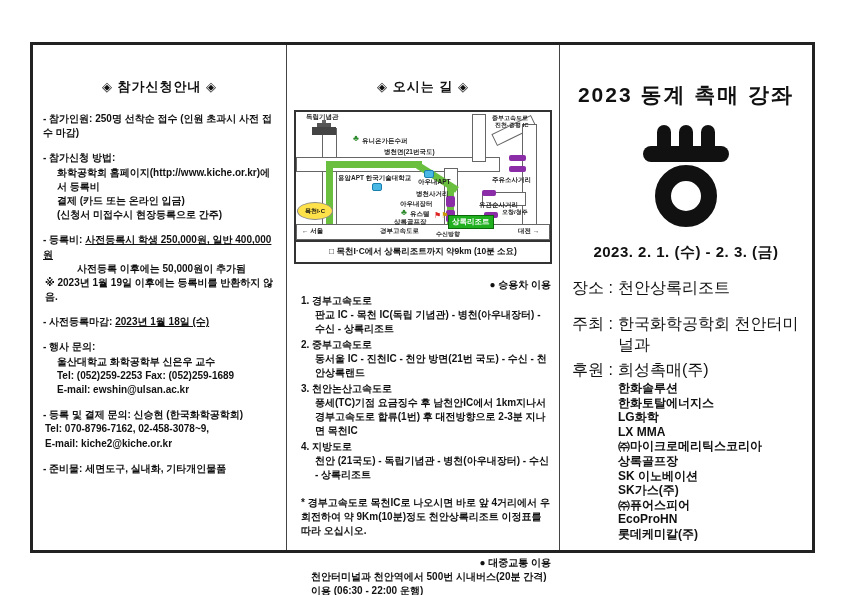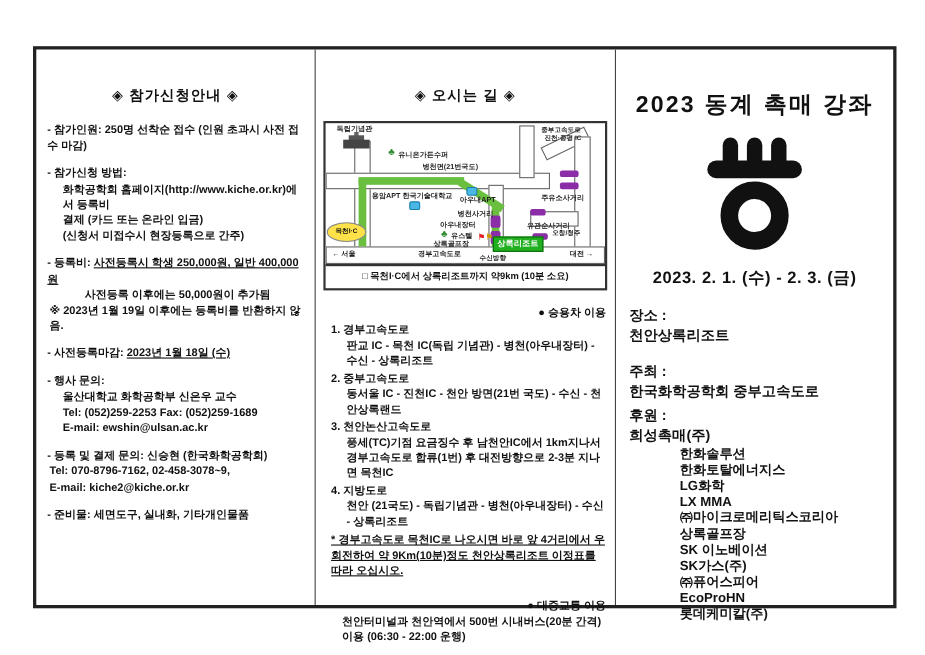--- a/index.html
+++ b/index.html
@@ -36,31 +36,31 @@
   .bldg{position:absolute;left:16px;top:9px;width:24px;height:14px;z-index:3;}
   .bldg .base{position:absolute;left:0;bottom:0;width:24px;height:8px;background:#444;}
   .bldg .mid{position:absolute;left:5px;bottom:7px;width:14px;height:5px;background:#555;}
   .bldg .top{position:absolute;left:10px;bottom:11px;width:4px;height:4px;background:#666;}
   .tree{position:absolute;z-index:3;color:#2e8b2e;font-size:9px;line-height:1;}
   .wicon{position:absolute;width:8px;height:6px;background:#49b8e5;border:1px solid #1a7fae;border-radius:2px;z-index:3;}
   .urlline{text-align:center;font-size:10.5px;font-weight:bold;margin-top:11px;}
   .sec{margin-top:14px;margin-left:6px;text-align:right;}
   .stephead{margin-left:6px;margin-top:2px;}
   .stepdesc{margin-left:20px;}
-  .notep{margin-left:6px;margin-top:3px;text-decoration:underline;}
+  .notep{margin-left:6px;margin-top:14px;}
   .transitdesc{margin-left:16px;}
   
   .rtitle{font-weight:bold;font-size:21px;text-align:center;margin-top:36px;letter-spacing:2px;}
   .logo{position:relative;width:92px;height:104px;margin:16px auto 0;}
   .lv{position:absolute;width:14px;height:30px;border-radius:7px;background:#111;top:0;}
   .lv1{left:17px;}.lv2{left:39px;}.lv3{left:61px;}
   .lh{position:absolute;left:3px;top:21px;width:86px;height:16px;border-radius:8px;background:#111;}
   .lring{position:absolute;left:15px;top:40px;width:62px;height:62px;border:16px solid #111;border-radius:50%;box-sizing:border-box;}
   .rdate{font-weight:bold;font-size:15px;text-align:center;margin-top:14px;letter-spacing:0.5px;}
-  .rline{display:flex;font-weight:bold;font-size:13px;margin:0 0 0 12px;flex-direction:column;}
+  .rline{display:flex;font-weight:normal;font-size:16px;margin:0 0 0 12px;}
   .rlabel{width:46px;flex:none;}
   .rplace{margin-top:16px;}
   .rhost{margin-top:15px;}
   .rsponsor{margin-top:4px;}
   .sponsors{margin-left:58px;font-weight:bold;font-size:12px;line-height:14.6px;}
 </style>
 </head>
 <body>
 
 <div class="sheet">
@@ -185,21 +185,21 @@
         <div class="lh"></div>
         <div class="lring"></div>
       </div>
       <div class="rdate">2023. 2. 1. (수) - 2. 3. (금)</div>
       <div class="rline rplace">
         <span class="rlabel">장소 :</span>
         <span>천안상록리조트</span>
       </div>
       <div class="rline rhost">
         <span class="rlabel">주최 :</span>
-        <span>한국화학공학회 중부고속도로</span>
+        <span>한국화학공학회 천안터미널과</span>
       </div>
       <div class="rline rsponsor">
         <span class="rlabel">후원 :</span>
         <span>희성촉매(주)</span>
       </div>
       <div class="sponsors">
         <div>한화솔루션</div>
         <div>한화토탈에너지스</div>
         <div>LG화학</div>
         <div>LX MMA</div>

